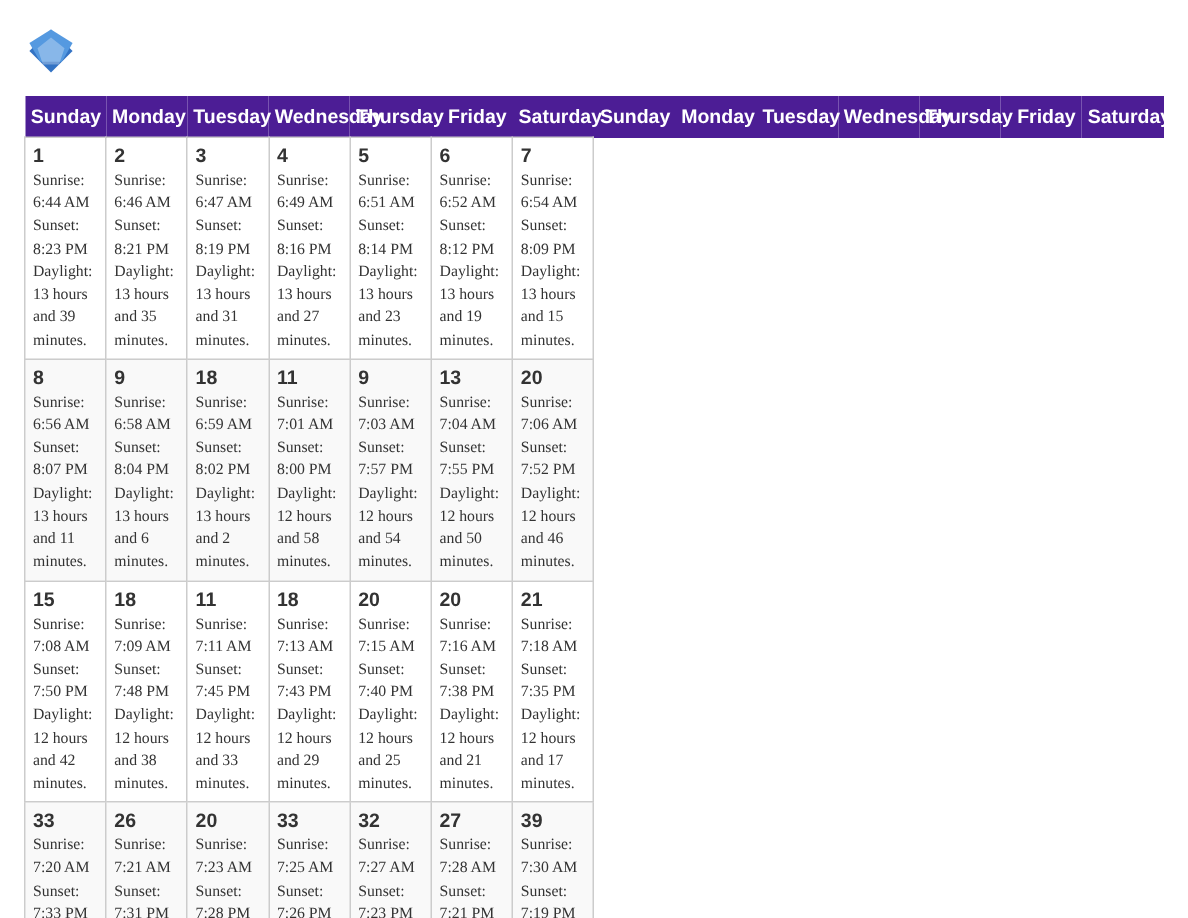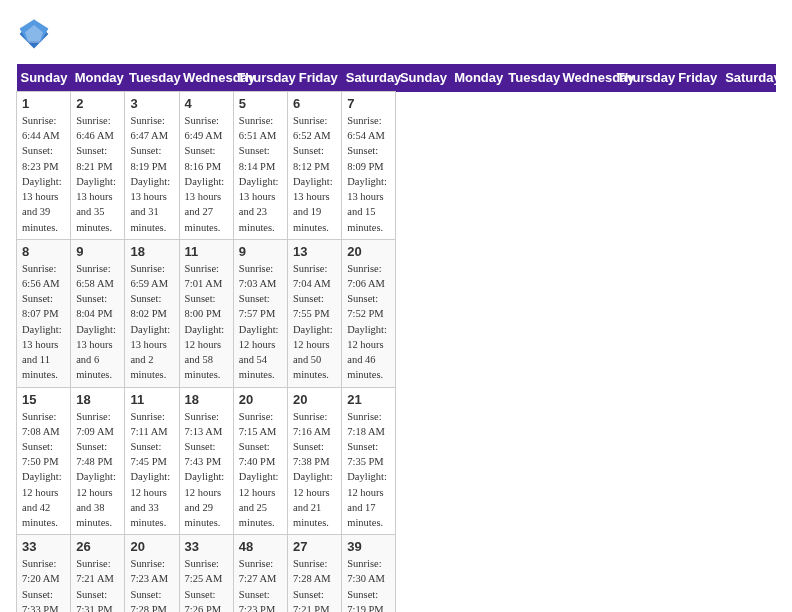--- a/index.html
+++ b/index.html
@@ -225,21 +225,21 @@
         </td>
         <td>
           <div class="day-num">20</div>
 <div class="day-info">Sunrise: 7:23 AM<br>Sunset: 7:28 PM<br>Daylight: 12 hours and 4 minutes.</div>
         </td>
         <td>
           <div class="day-num">33</div>
 <div class="day-info">Sunrise: 7:25 AM<br>Sunset: 7:26 PM<br>Daylight: 12 hours and 0 minutes.</div>
         </td>
         <td>
-          <div class="day-num">48</div>
+          <div class="day-num">32</div>
 <div class="day-info">Sunrise: 7:27 AM<br>Sunset: 7:23 PM<br>Daylight: 11 hours and 56 minutes.</div>
         </td>
         <td>
           <div class="day-num">27</div>
 <div class="day-info">Sunrise: 7:28 AM<br>Sunset: 7:21 PM<br>Daylight: 11 hours and 52 minutes.</div>
         </td>
         <td>
           <div class="day-num">39</div>
 <div class="day-info">Sunrise: 7:30 AM<br>Sunset: 7:19 PM<br>Daylight: 11 hours and 48 minutes.</div>
         </td>

